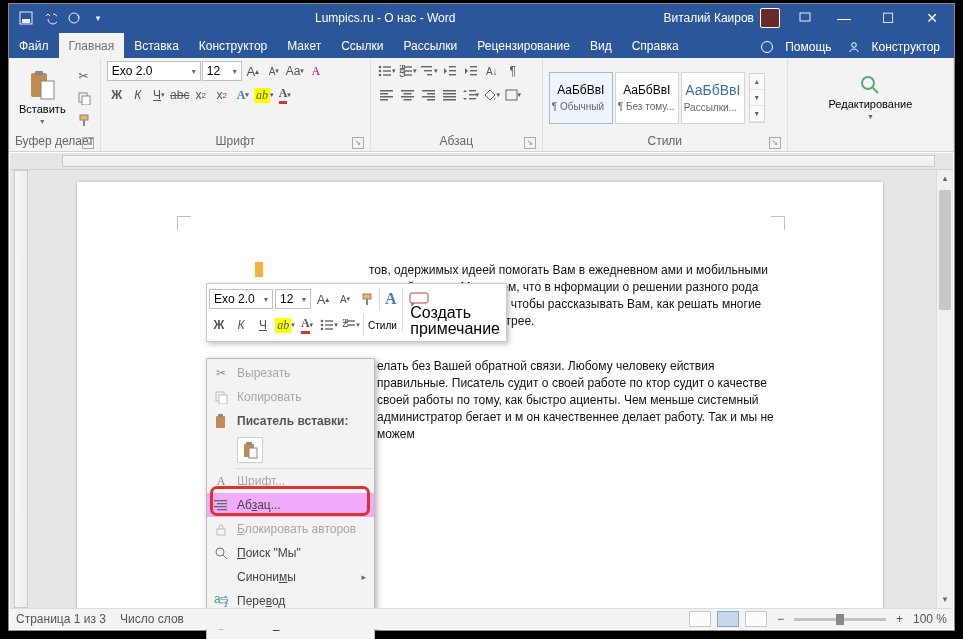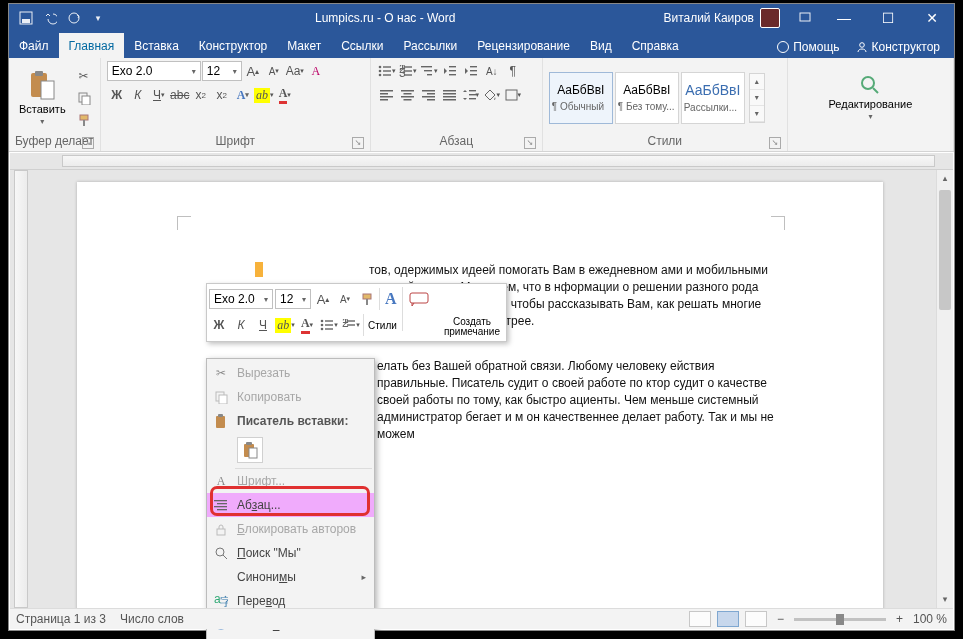--- a/index.html
+++ b/index.html
@@ -12,23 +12,23 @@
 .tbar .qb{width:22px;height:22px;display:flex;align-items:center;justify-content:center;opacity:.9}
 .tbar .title{flex:1;text-align:center;font-size:12px}
 .tbar .user{display:flex;align-items:center;gap:6px;padding:0 8px}
 .avatar{width:20px;height:20px;background:#6b2a2a;border:1px solid #fff;border-radius:2px}
 .winbtns{display:flex}
 .winbtn{width:44px;height:28px;display:flex;align-items:center;justify-content:center;color:#fff;font-size:14px}
 
 
 .tabs{height:26px;background:#2b579a;display:flex;align-items:end;color:#fff}
 .tab{padding:6px 10px 5px;font-size:12px;color:#fff;cursor:pointer}
-.tab.active{background:#f3f3f3;color:#0369a1}
+.tab.active{background:#f3f3f3;color:#737373}
 .tabs .right{margin-left:auto;display:flex;align-items:center;padding-right:6px}
-.rtab{display:flex;align-items:center;gap:4px;padding:4px 8px;color:#fff}
+.rtab{display:flex;align-items:center;gap:12px;padding:4px 8px;color:#fff}
 .bulb{width:12px;height:12px;border:1px solid #fff;border-radius:50%}
 
 
 .ribbon{height:94px;background:#f3f3f3;border-bottom:1px solid #d4d4d4;display:flex}
 .group{border-right:1px solid #e1e1e1;padding:3px 6px 1px;display:flex;flex-direction:column}
 .group .body{flex:1;display:flex;align-items:center;gap:4px}
 .group .lbl{height:16px;text-align:center;font-size:11px;color:#666;position:relative}
 .dlg{position:absolute;right:0;bottom:1px;width:12px;height:12px;border:1px solid #aaa;font-size:8px;line-height:10px;color:#888;text-align:center}
 .col{display:flex;flex-direction:column;gap:2px;align-items:center}
 .bigbtn{display:flex;flex-direction:column;align-items:center;gap:2px;padding:2px 4px}
@@ -471,21 +471,21 @@
           <svg width="14" height="12">
             <text x="0" y="4" font-size="5" fill="#666">1</text>
             <rect x="5" y="1.3" width="8" height="1.4" fill="#666"></rect>
             <text x="0" y="8" font-size="5" fill="#666">2</text>
             <rect x="5" y="5.3" width="8" height="1.4" fill="#666"></rect>
           </svg>
           <span style="font-size:7px">▾</span>
         </div>
       <div style="width:1px;height:22px;background:#ddd"></div>
       <span style="font-size:10px;padding:0 2px">Стили</span>
-      <span style="font-size:10px;text-align:center;white-space:pre-line;line-height:1;position:absolute;right:6px;bottom:4px">Создать
+      <span style="font-size:16px;white-space:pre-line;line-height:1;position:absolute;right:6px;bottom:4px">Создать
 примечание</span>
     </div>
   </div>
 
   <div class="ctx">
     <div class="ci dis">
         <span class="ic">✂</span>
         <span style="text-decoration-color:#ccc">Вырезать</span>
       </div>
     <div class="ci dis">

